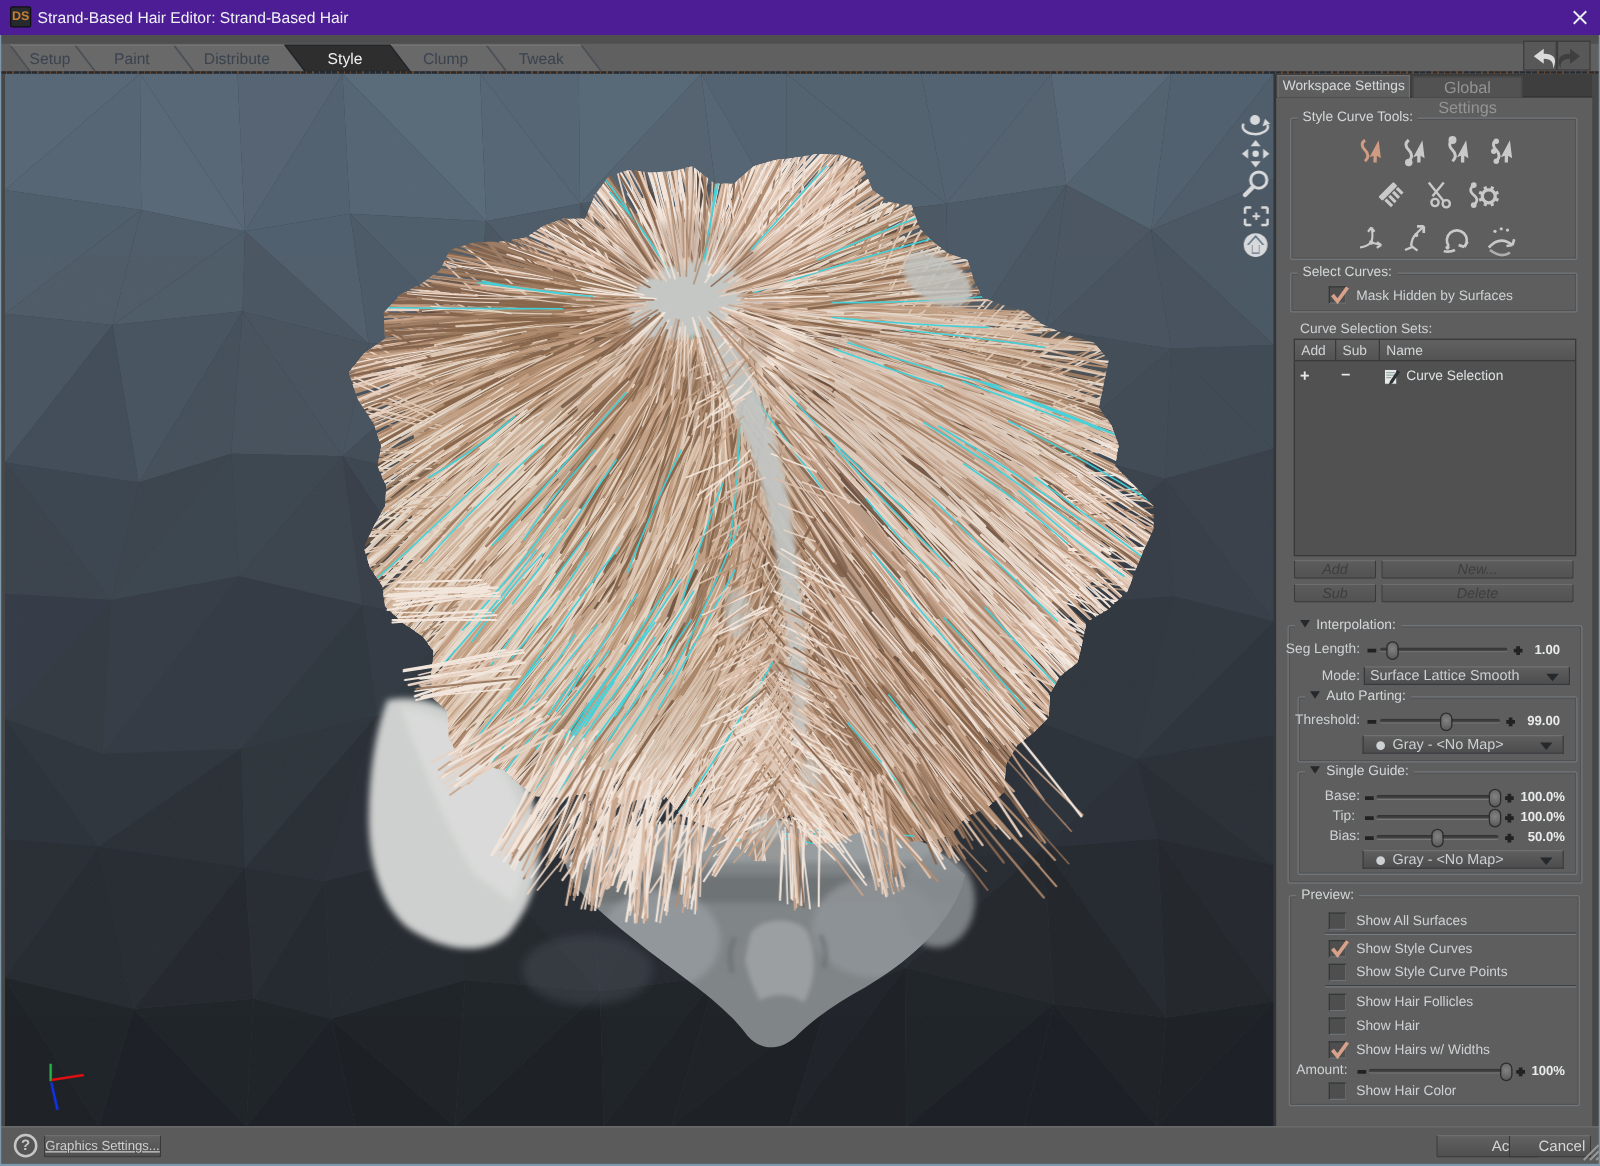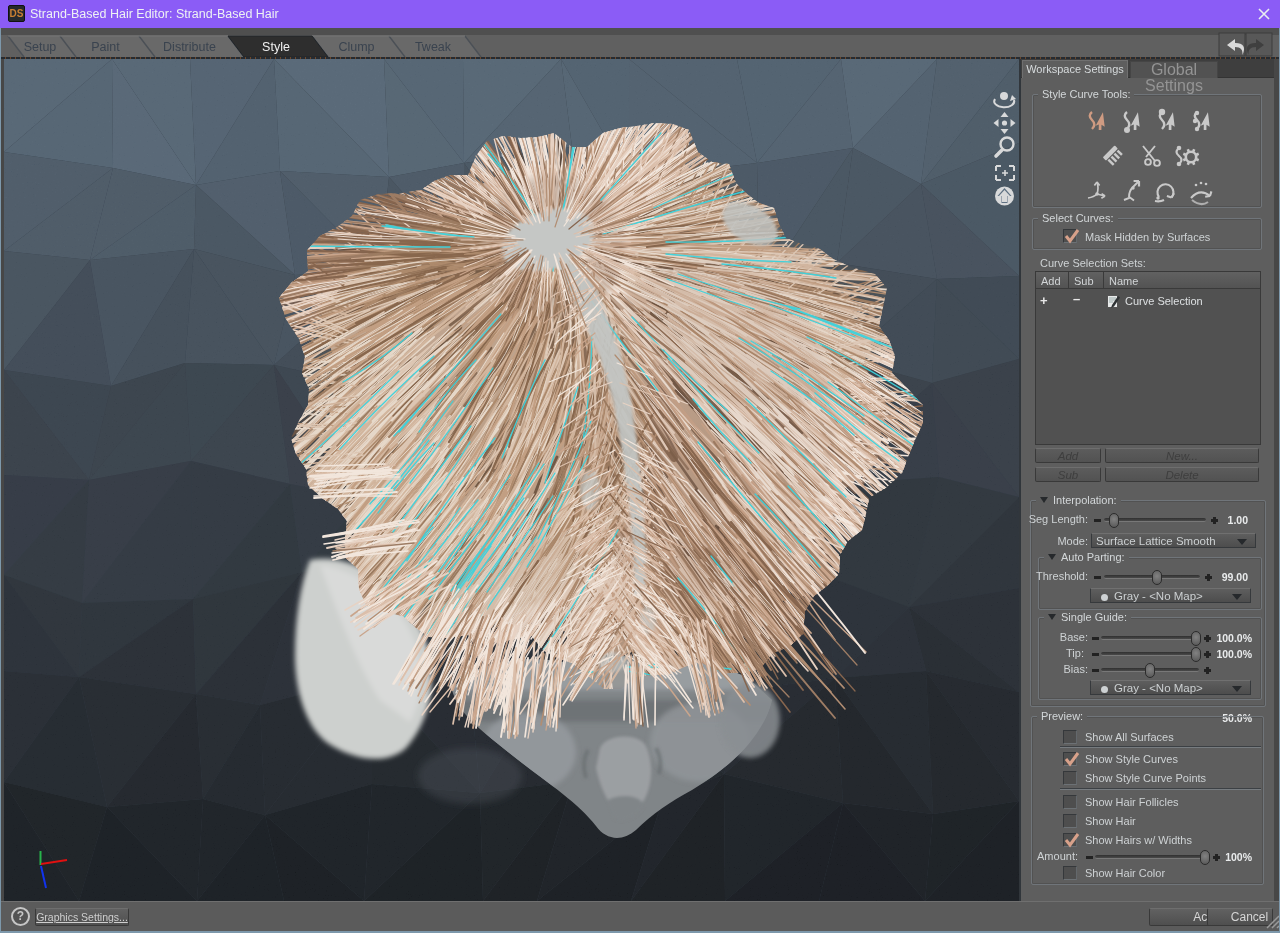--- a/index.html
+++ b/index.html
@@ -1,15 +1,15 @@
 <!DOCTYPE html>
 <html><head><meta charset="utf-8"><style>
 * { margin:0; padding:0; box-sizing:border-box; }
 body { width:1280px; height:933px; overflow:hidden; font-family:"Liberation Sans", sans-serif; background:#474747; position:relative; }
-#titlebar { position:absolute; left:0; top:0; width:1280px; height:28px; background:#8b5cf6; }
+#titlebar { position:absolute; left:0; top:0; width:1280px; height:28px; background:#4c1d95; }
 #tabstrip { position:absolute; left:0; top:28px; width:1280px; height:21px; }
 #vpwrap { position:absolute; left:4px; top:59px; width:1015px; height:842px; background:#2a3540; }
 #panel { position:absolute; left:1021px; top:59px; width:253px; height:842px; background:#5e5e5e; }
 #bottombar { position:absolute; left:0; top:901px; width:1280px; height:30px; background:#5b5b5b; border-top:1px solid #6f6f6f; }
 .blueedge { position:absolute; background:#7d98ab; }
 </style></head>
 <body>
 <div id="titlebar">
  <div style="position:absolute;left:8px;top:5px;width:17px;height:17px;background:#26292d;border:1px solid #111;border-radius:2px;color:#c97f33;font-size:10px;font-weight:bold;text-align:center;line-height:15px;">DS</div>
  <div style="position:absolute;left:30px;top:7px;font-size:12.5px;color:#eef2f4;">Strand-Based Hair Editor: Strand-Based Hair</div>
@@ -565,21 +565,21 @@
 <g stroke-width="2" fill="none">
         <path d="M40.5,865 V851" stroke="#27b34b"></path>
         <path d="M41,864 L67,860" stroke="#e01010"></path>
         <path d="M41,866 L46,888" stroke="#1133ee"></path>
       </g>
 </svg></div>
 <div style="position:absolute;left:1019px;top:59px;width:2px;height:842px;background:#31363b;"></div>
 <div id="panel">
 <div style="position:absolute;left:0;top:0;width:253px;height:19px;background:#3e3e3e;border-bottom:1px solid #333;"></div>
 <div style="position:absolute;left:1px;top:1px;width:106px;height:18px;background:#5e5e5e;border:1px solid #707070;border-bottom:none;font-size:11px;color:#d6dadc;text-align:center;line-height:17px;">Workspace Settings</div>
-<div style="position:absolute;left:109px;top:2px;width:88px;height:17px;background:#525252;border:1px solid #454545;border-bottom:none;font-size:16px;color:#949494;text-align:center;line-height:16px;">Global Settings</div>
+<div style="position:absolute;left:109px;top:2px;width:88px;height:17px;background:#525252;border:1px solid #454545;border-bottom:none;font-size:13px;color:#949494;text-align:center;line-height:16px;">Global Settings</div>
 <div style="position:absolute;left:11px;top:35px;width:230px;height:114px;border:1px solid #70757a;border-radius:2px;box-shadow:inset 0 0 0 1px rgba(0,0,0,0.12);"></div>
 <div style="position:absolute;left:17px;top:29px;background:#5e5e5e;padding:0 4px;font-size:11px;color:#d3d7d9;white-space:nowrap;">Style Curve Tools:</div>
 <div style="position:absolute;left:11px;top:159px;width:230px;height:32px;border:1px solid #70757a;border-radius:2px;box-shadow:inset 0 0 0 1px rgba(0,0,0,0.12);"></div>
 <div style="position:absolute;left:17px;top:153px;background:#5e5e5e;padding:0 4px;font-size:11px;color:#d3d7d9;white-space:nowrap;">Select Curves:</div>
 <div style="position:absolute;left:42px;top:170px;width:14px;height:14px;background:#4e4e4e;border:1px solid #35383b;border-bottom-color:#6c7175;border-right-color:#63686c;"></div>
 <svg style="position:absolute;left:41px;top:167px" width="20" height="20">
       <path d="M4,10 l4,5 8,-11" stroke="#d8a18a" stroke-width="3" fill="none"></path>
     </svg>
 <div style="position:absolute;top:172px;font-size:11px;color:#ced2d4;white-space:nowrap;left:64px;">Mask Hidden by Surfaces</div>
 <div style="position:absolute;top:198px;font-size:11px;color:#ced2d4;white-space:nowrap;left:19px;">Curve Selection Sets:</div>
@@ -638,21 +638,21 @@
 <div style="position:absolute;left:170.05999999999995px;top:588px;width:10px;height:15px;background:radial-gradient(circle at 50% 40%, #828282, #555);border:1px solid #2c2c2c;border-radius:5px;"></div>
 <div style="position:absolute;left:183px;top:594px;width:7px;height:3px;background:#222;"></div>
 <div style="position:absolute;left:185px;top:592px;width:3px;height:7px;background:#222;"></div>
 <div style="position:absolute;top:589px;font-size:10.5px;color:#e9ebec;white-space:nowrap;font-weight:bold;right:22px;">100.0%</div>
 <div style="position:absolute;top:604px;font-size:11px;color:#ced2d4;white-space:nowrap;right:186px;">Bias:</div>
 <div style="position:absolute;left:71px;top:610px;width:7px;height:3px;background:#222;"></div>
 <div style="position:absolute;left:80px;top:609px;width:98px;height:4px;background:linear-gradient(#303030,#4a4a4a);border-radius:2px;border-bottom:1px solid #787878;"></div>
 <div style="position:absolute;left:124.0px;top:604px;width:10px;height:15px;background:radial-gradient(circle at 50% 40%, #828282, #555);border:1px solid #2c2c2c;border-radius:5px;"></div>
 <div style="position:absolute;left:183px;top:610px;width:7px;height:3px;background:#222;"></div>
 <div style="position:absolute;left:185px;top:608px;width:3px;height:7px;background:#222;"></div>
-<div style="position:absolute;top:605px;font-size:10.5px;color:#e9ebec;white-space:nowrap;font-weight:bold;right:22px;margin-top:48px;">50.0%</div>
+<div style="position:absolute;top:605px;font-size:10.5px;color:#e9ebec;white-space:nowrap;font-weight:bold;right:22px;">50.0%</div>
 <div style="position:absolute;left:69px;top:621px;width:161px;height:15px;background:linear-gradient(#5e5e5e,#4d4d4d);border:1px solid #36393c;border-top-color:#707070;color:#ccd0d2;font-size:11.5px;line-height:15px;"><span style="display:inline-block;width:7px;height:7px;border-radius:50%;background:#cdd1d3;margin:0 6px 0 10px;vertical-align:-1px;"></span>Gray - &lt;No Map&gt;<span style="position:absolute;right:8px;top:5px;width:0;height:0;border-left:5px solid transparent;border-right:5px solid transparent;border-top:6px solid #26292c;"></span></div>
 <div style="position:absolute;left:10px;top:657px;width:233px;height:169px;border:1px solid #70757a;border-radius:2px;box-shadow:inset 0 0 0 1px rgba(0,0,0,0.12);"></div>
 <div style="position:absolute;left:16px;top:651px;background:#5e5e5e;padding:0 4px;font-size:11px;color:#d3d7d9;white-space:nowrap;">Preview:</div>
 <div style="position:absolute;left:42px;top:671px;width:14px;height:14px;background:#4e4e4e;border:1px solid #35383b;border-bottom-color:#6c7175;border-right-color:#63686c;"></div>
 <div style="position:absolute;top:672px;font-size:11px;color:#ced2d4;white-space:nowrap;left:64px;">Show All Surfaces</div>
 <div style="position:absolute;left:42px;top:693px;width:14px;height:14px;background:#4e4e4e;border:1px solid #35383b;border-bottom-color:#6c7175;border-right-color:#63686c;"></div>
 <svg style="position:absolute;left:41px;top:690px" width="20" height="20">
       <path d="M4,10 l4,5 8,-11" stroke="#d8a18a" stroke-width="3" fill="none"></path>
     </svg>
 <div style="position:absolute;top:694px;font-size:11px;color:#ced2d4;white-space:nowrap;left:64px;">Show Style Curves</div>

